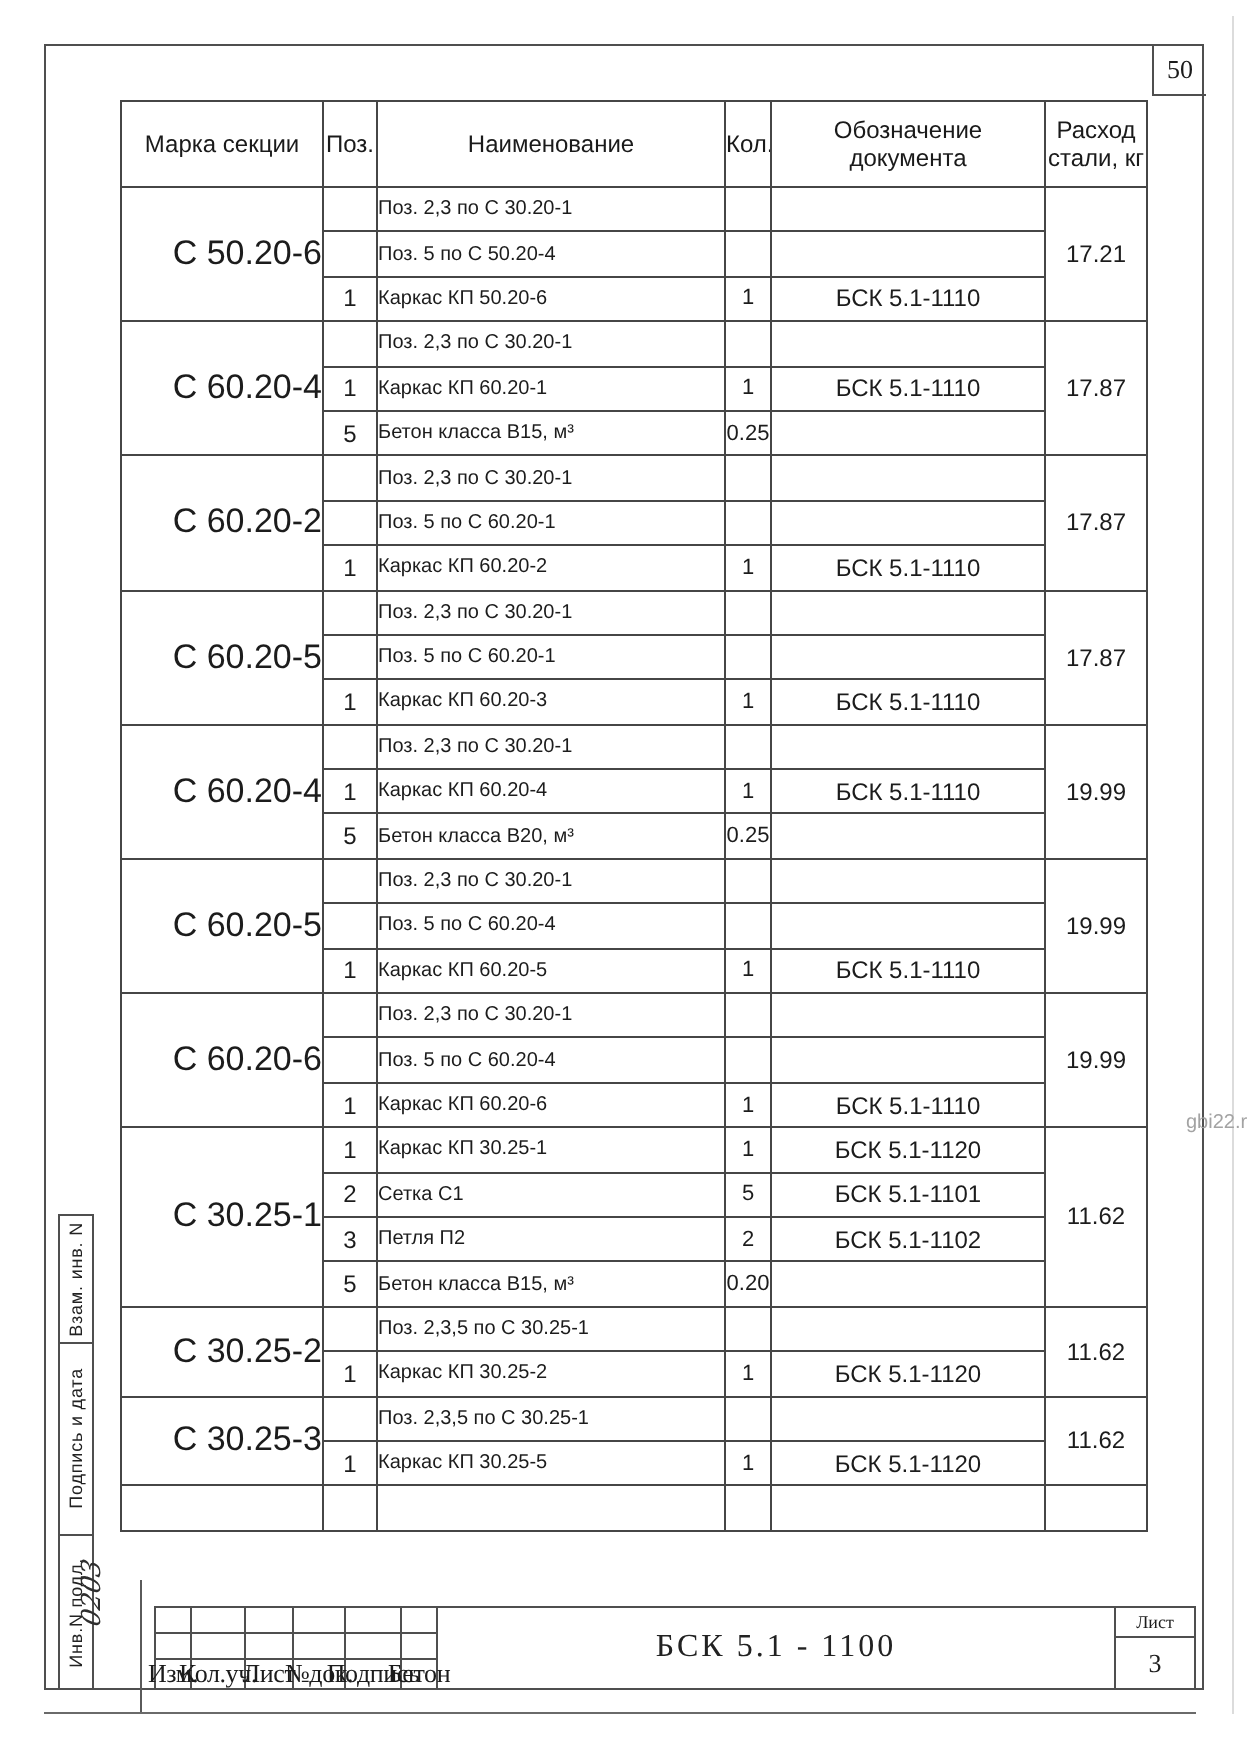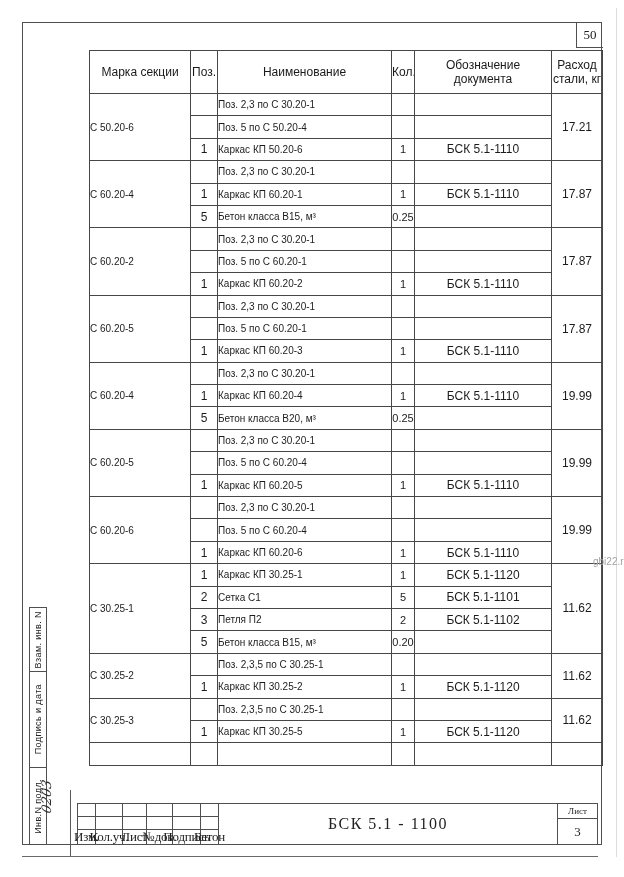--- a/index.html
+++ b/index.html
@@ -14,28 +14,28 @@
   .paper-edge{position:absolute;left:616px;top:8px;width:1px;height:849px;background:#dcdcdc;}
   .tb-left-stub{position:absolute;left:70px;top:790px;width:1px;height:66px;background:#5a5a5a;}
 
   
   .pagenum{position:absolute;left:576px;top:23px;width:26px;height:24px;
     border-left:1px solid #4f4f4f;border-bottom:1px solid #4f4f4f;
     display:flex;align-items:center;justify-content:center;
     font-family:"Liberation Serif",serif;font-size:13px;}
 
   
-  table.spec{position:absolute;left:89px;top:50px;width:513px;
+  table.spec{position:absolute;left:60px;top:50px;width:513px;
     border-collapse:collapse;table-layout:fixed;}
   table.spec th,table.spec td{border:1px solid #464646;padding:0;
     font-weight:normal;overflow:hidden;}
   table.spec thead tr{height:43px;}
   table.spec th{font-size:12px;line-height:1.2;white-space:pre-line;text-align:center;color:#1a1a1a;}
   th.h-steel{font-size:11px;}
-  td.c-mark{font-size:10px;text-align:left;}
+  td.c-mark{font-size:17px;text-align:right;}
   td.c-pos{font-size:12px;text-align:center;}
   td.c-name{font-size:10px;text-align:left;padding-left:7px;white-space:nowrap;}
   td.c-qty{font-size:11px;text-align:center;}
   td.c-doc{font-size:12px;text-align:center;}
   td.c-steel{font-size:12px;text-align:center;}
 
   
   .strip-box{position:absolute;left:29px;width:18px;border:1px solid #4f4f4f;
     box-sizing:border-box;display:flex;align-items:center;justify-content:center;}
   .strip-box span{writing-mode:vertical-rl;transform:rotate(180deg);

